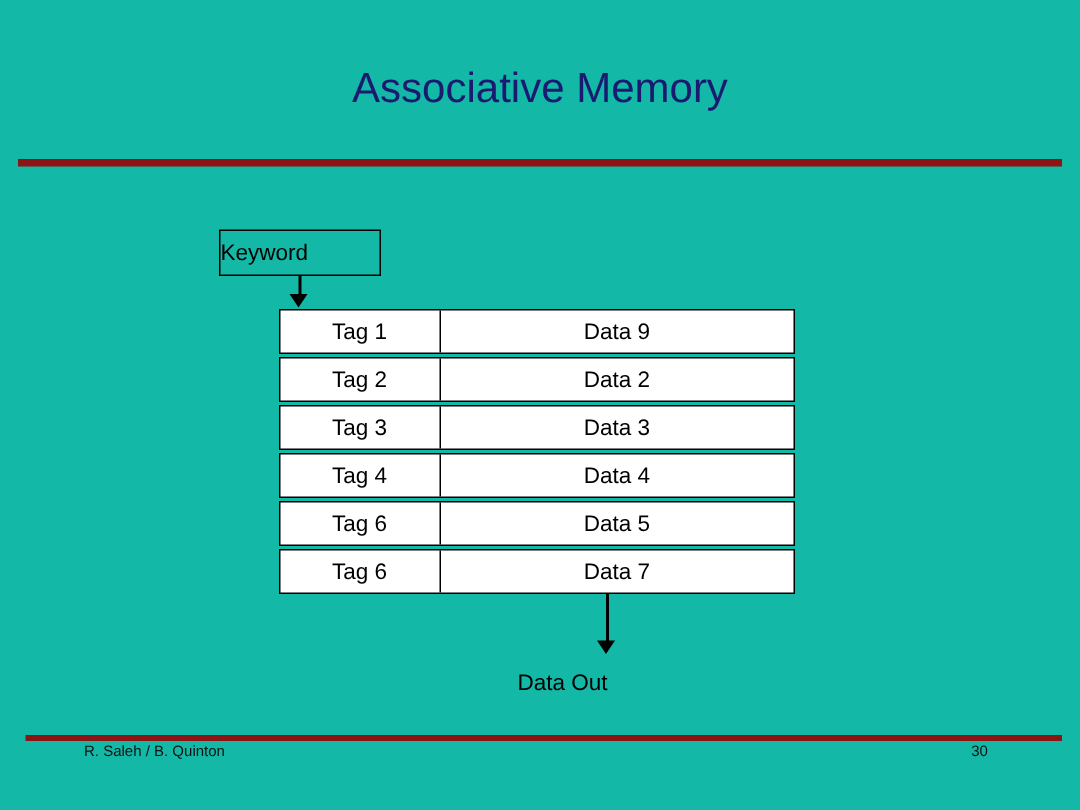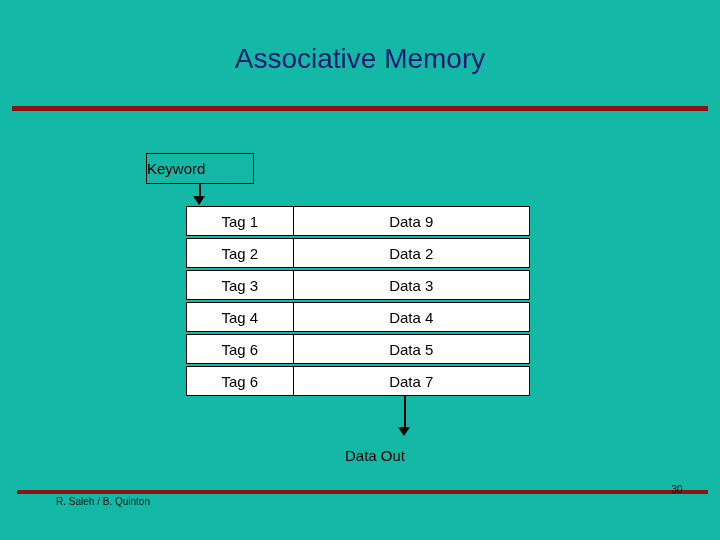--- a/index.html
+++ b/index.html
@@ -114,26 +114,25 @@
   .footer-author {
     position: absolute;
     left: 56px;
     top: 496px;
     font-size: 10px;
     color: #111111;
   }
   .page-number {
     position: absolute;
     left: 640px;
-    top: 484px;
+    top: 496px;
     width: 26px;
     text-align: center;
     font-size: 10px;
     color: #111111;
-    margin-left: 24px;
   }
 </style>
 </head>
 <body>
 
 <div class="slide">
 
   <div class="slide-title">Associative Memory</div>
 
   <div class="rule rule-top"></div>

